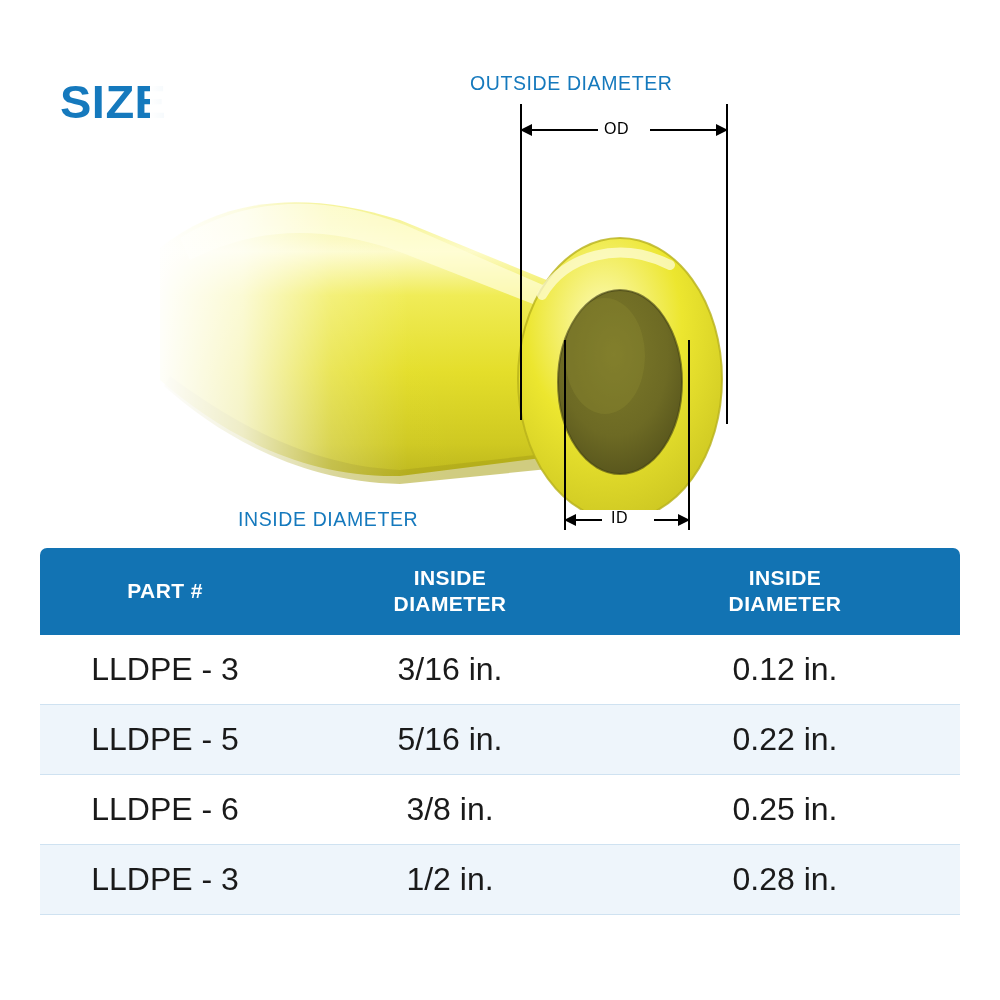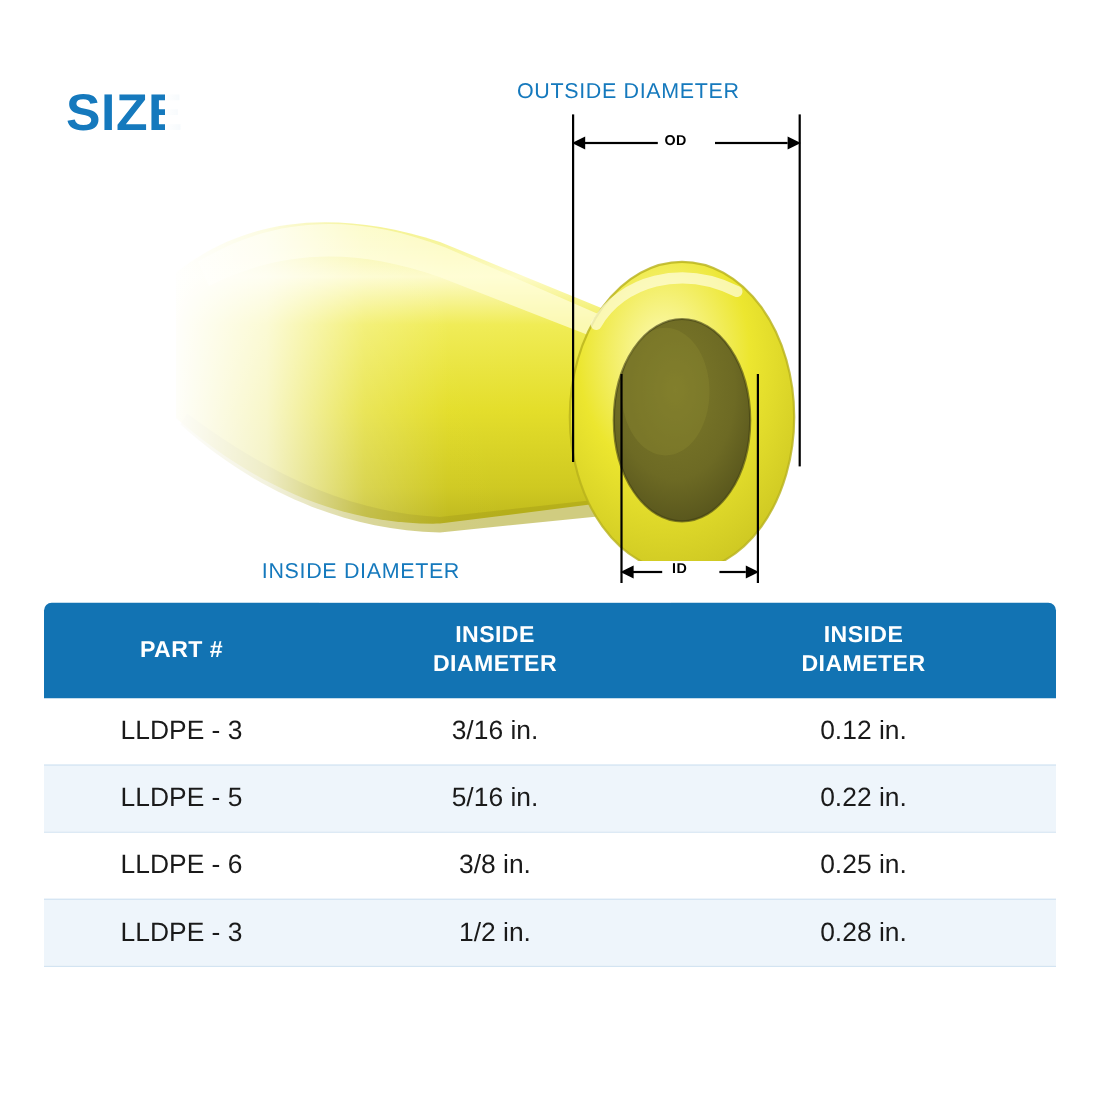--- a/index.html
+++ b/index.html
@@ -43,22 +43,22 @@
     font-size: 19.5px;
     letter-spacing: 0.6px;
     white-space: nowrap;
   }
   #od-title { left: 470px; top: 72px; }
   #id-title { left: 238px; top: 508px; }
 
   .dim-code {
     position: absolute;
     color: #000000;
-    font-weight: bold;
-    font-size: 13px;
+    font-weight: normal;
+    font-size: 16px;
     letter-spacing: 0.5px;
   }
   #od-code { left: 604px; top: 120px; }
   #id-code { left: 611px; top: 509px; }
 
   .vline {
     position: absolute;
     width: 2px;
     background: #000;
   }
@@ -104,21 +104,21 @@
     font-size: 21px;
     font-weight: bold;
     line-height: 1.25;
     letter-spacing: 0.4px;
     padding: 17px 4px;
     text-align: center;
   }
   #size-table thead th:first-child  { border-top-left-radius: 7px; margin-left: 44px; }
   #size-table thead th:last-child   { border-top-right-radius: 7px; }
   #size-table tbody td {
-    font-size: 24px;
+    font-size: 32px;
     color: #1a1a1a;
     text-align: center;
     padding: 16px 4px;
     border-bottom: 1px solid #cfe2f1;
   }
   #size-table tbody tr:nth-child(even) td { background: #eef5fb; }
   #size-table tbody tr:nth-child(odd)  td { background: #ffffff; }
   #size-table col.c1 { width: 250px; }
   #size-table col.c2 { width: 320px; }
   #size-table col.c3 { width: 350px; }

